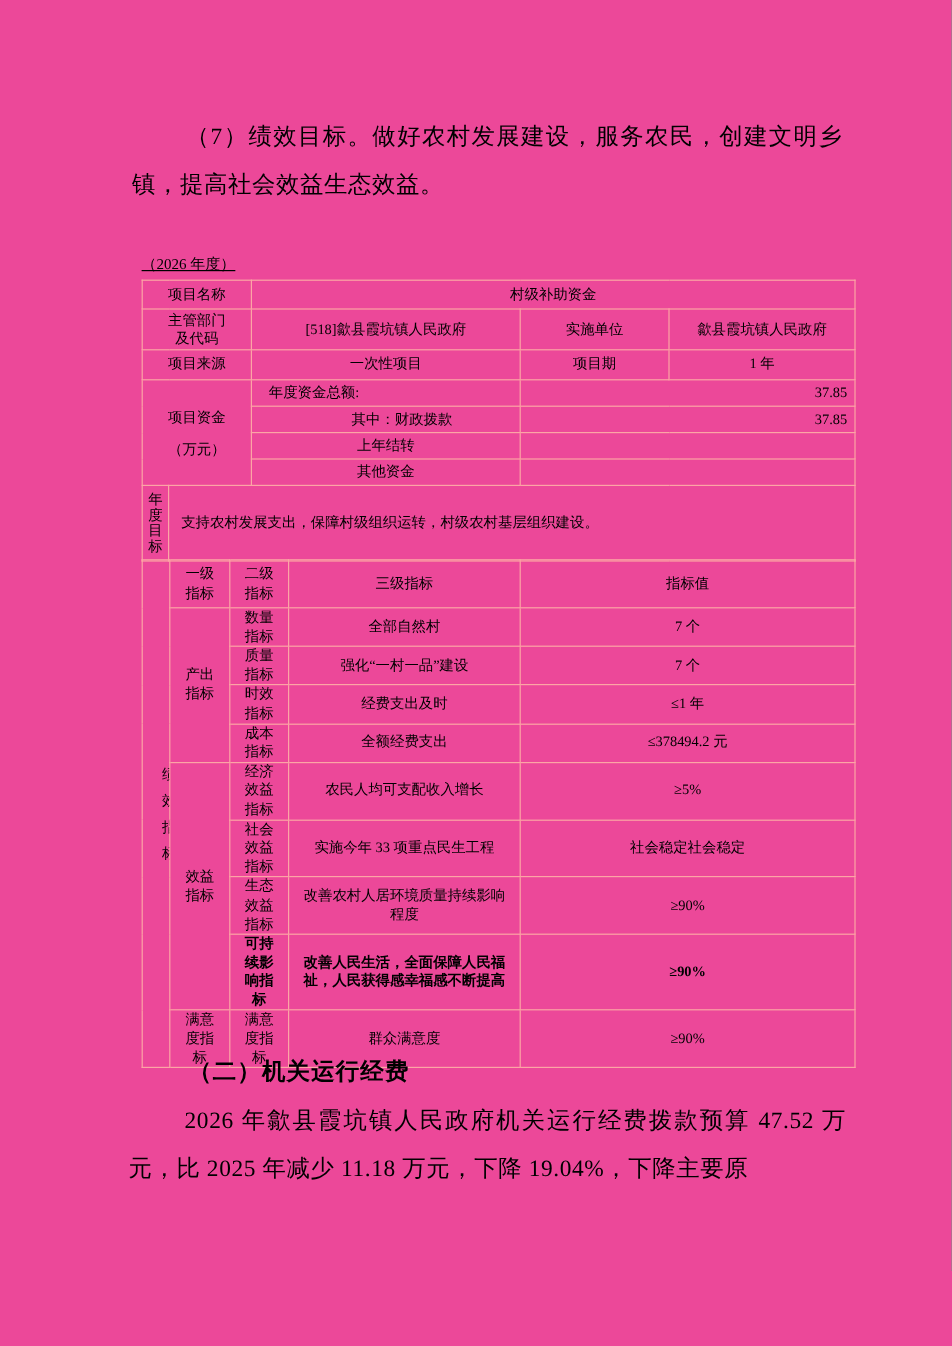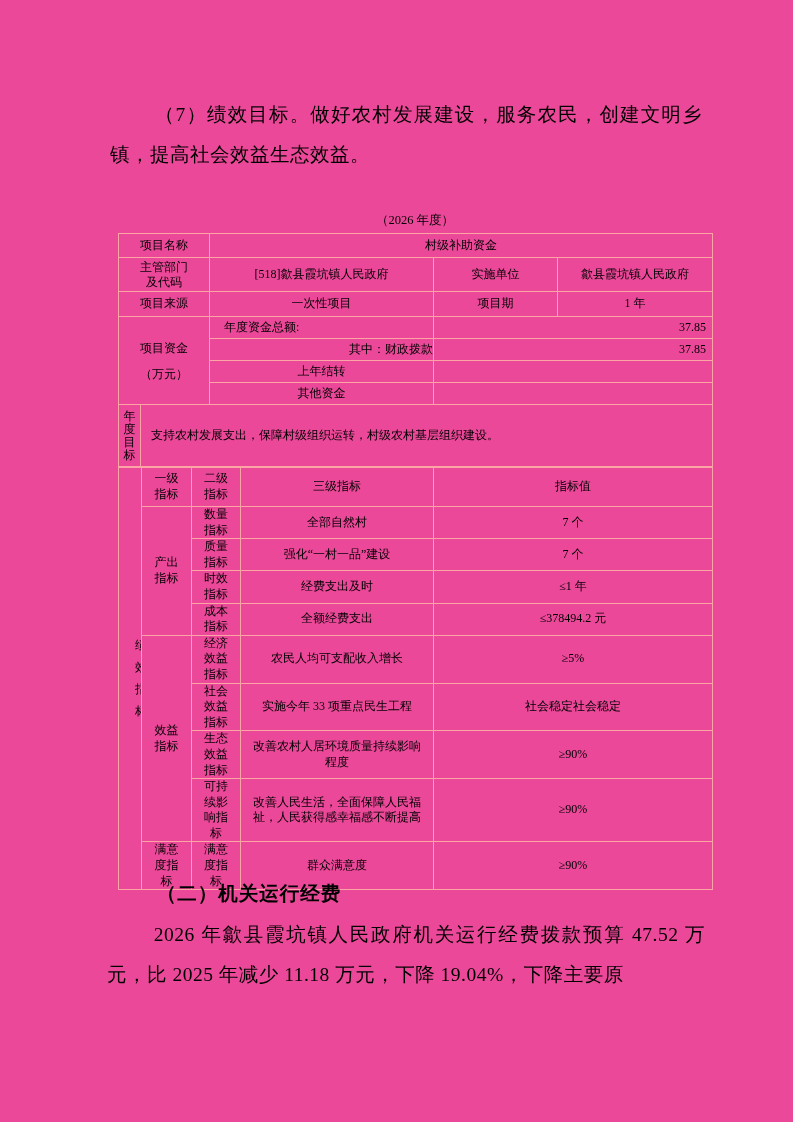--- a/index.html
+++ b/index.html
@@ -19,21 +19,21 @@
     letter-spacing:0.5px;
   }
   .intro{top:95px;left:110px;width:592px;text-indent:2.3em;}
   .closing{top:915px;left:107px;width:598px;text-indent:2.4em;}
   .tbl-title{
     position:absolute;top:179px;left:118px;width:594px;
     text-align:center;font-size:19px;font-weight:bold;line-height:26px;
   }
   .tbl-year{
     position:absolute;top:212px;left:118px;width:594px;
-    text-align:center;font-size:12.5px;line-height:16px;
+    font-size:12.5px;line-height:16px;text-decoration:underline;
   }
   .section-heading{
     position:absolute;top:880px;left:110px;width:592px;
     font-size:19.5px;font-weight:bold;line-height:28px;text-indent:2.4em;
     letter-spacing:1px;
   }
   .pagenum{
     position:absolute;top:1022px;left:0;width:793px;
     text-align:center;font-size:12.5px;
   }
@@ -47,32 +47,32 @@
     vertical-align:middle;
     padding:0;
     line-height:1.3;
     overflow:hidden;
     word-break:normal;
   }
   .preline{white-space:pre-line;}
   .dept-label{line-height:15px;}
   .funds-big{line-height:26px;}
   .fund-l1{text-align:left;padding-left:14px;}
-  .fund-l2{text-align:right;padding-left:27px;}
+  .fund-l2{text-align:center;padding-left:27px;}
   .fund-val{text-align:right;padding-right:6px;}
   .vside{line-height:13px;padding:0;}
   .vperf{line-height:22px;padding:16px;}
   .goal-text{text-align:left;padding:0 10px;}
   .lv{padding:0 10px;}
   .l3{padding:0 12px;}
   .r1{height:24px;}.r2{height:34px;}.r3{height:25px;}
   .rf{height:22px;}.rg{height:63px;}
   .rh{height:40px;}
   .ri1{height:26px;}.ri2{height:27px;}.ri3{height:29px;}.ri4{height:29px;}
-  .rb1{height:37px;}.rb2{height:41px;}.rb3{height:45px;}.rb4{height:60px;}
+  .rb1{height:37px;}.rb2{height:41px;}.rb3{height:45px;}.rb4{height:60px;font-weight:bold;}
   .rs1{height:44px;}
 </style>
 </head>
 <body>
 
 <div class="page">
 
   <div class="para intro">（7）绩效目标。做好农村发展建设，服务农民，创建文明乡镇，提高社会效益生态效益。</div>
 
   <div class="tbl-year">（2026 年度）</div>

